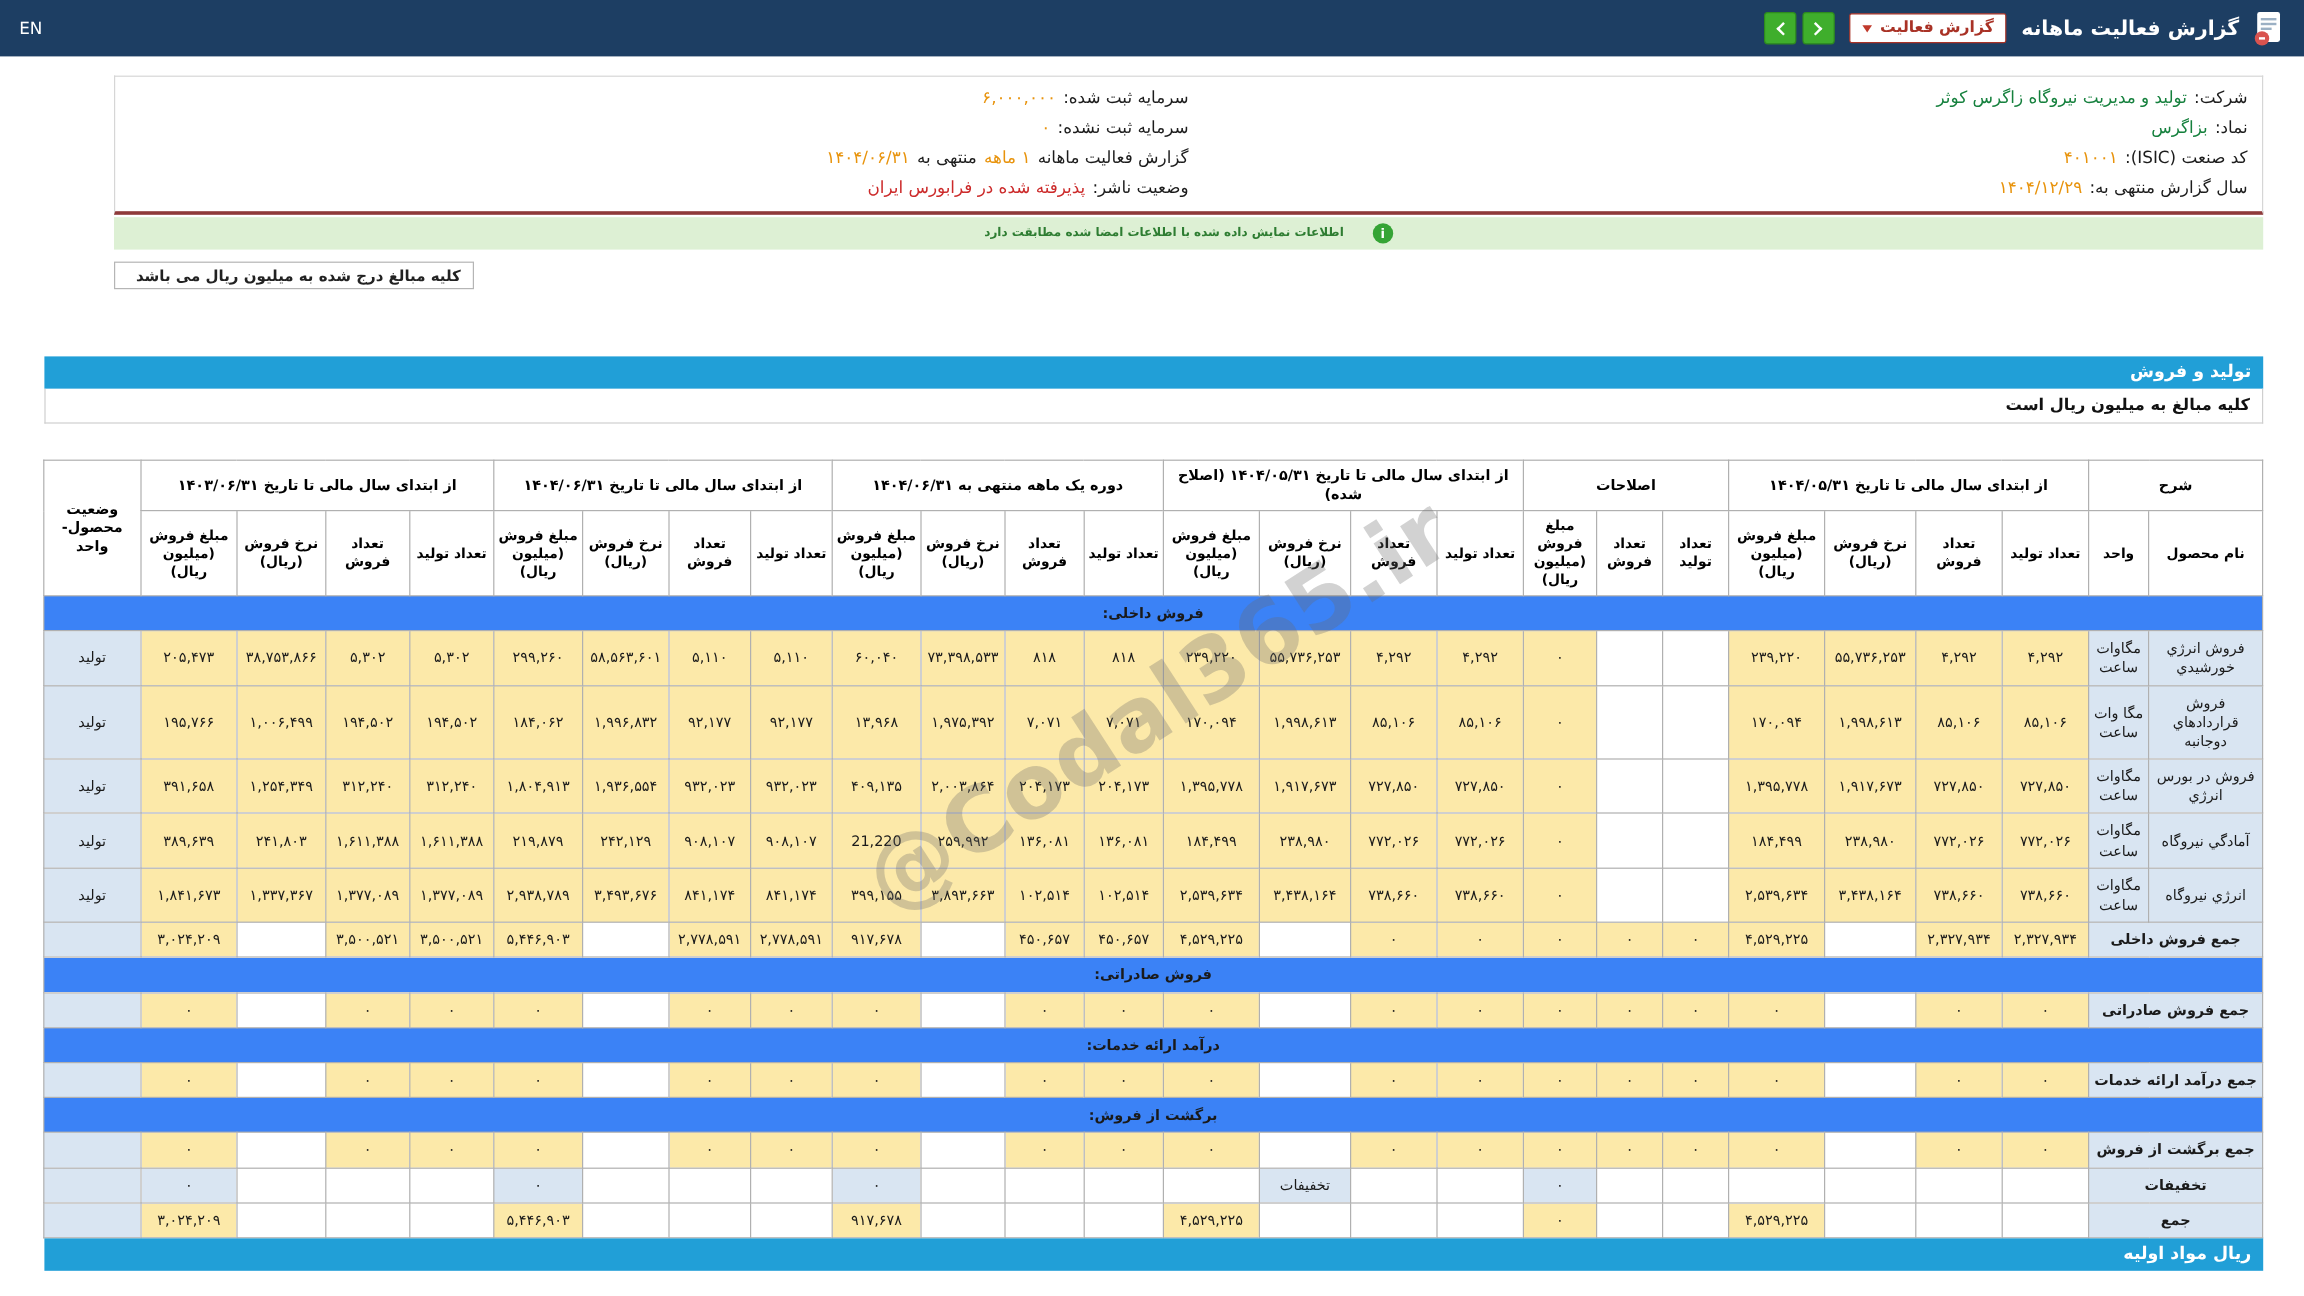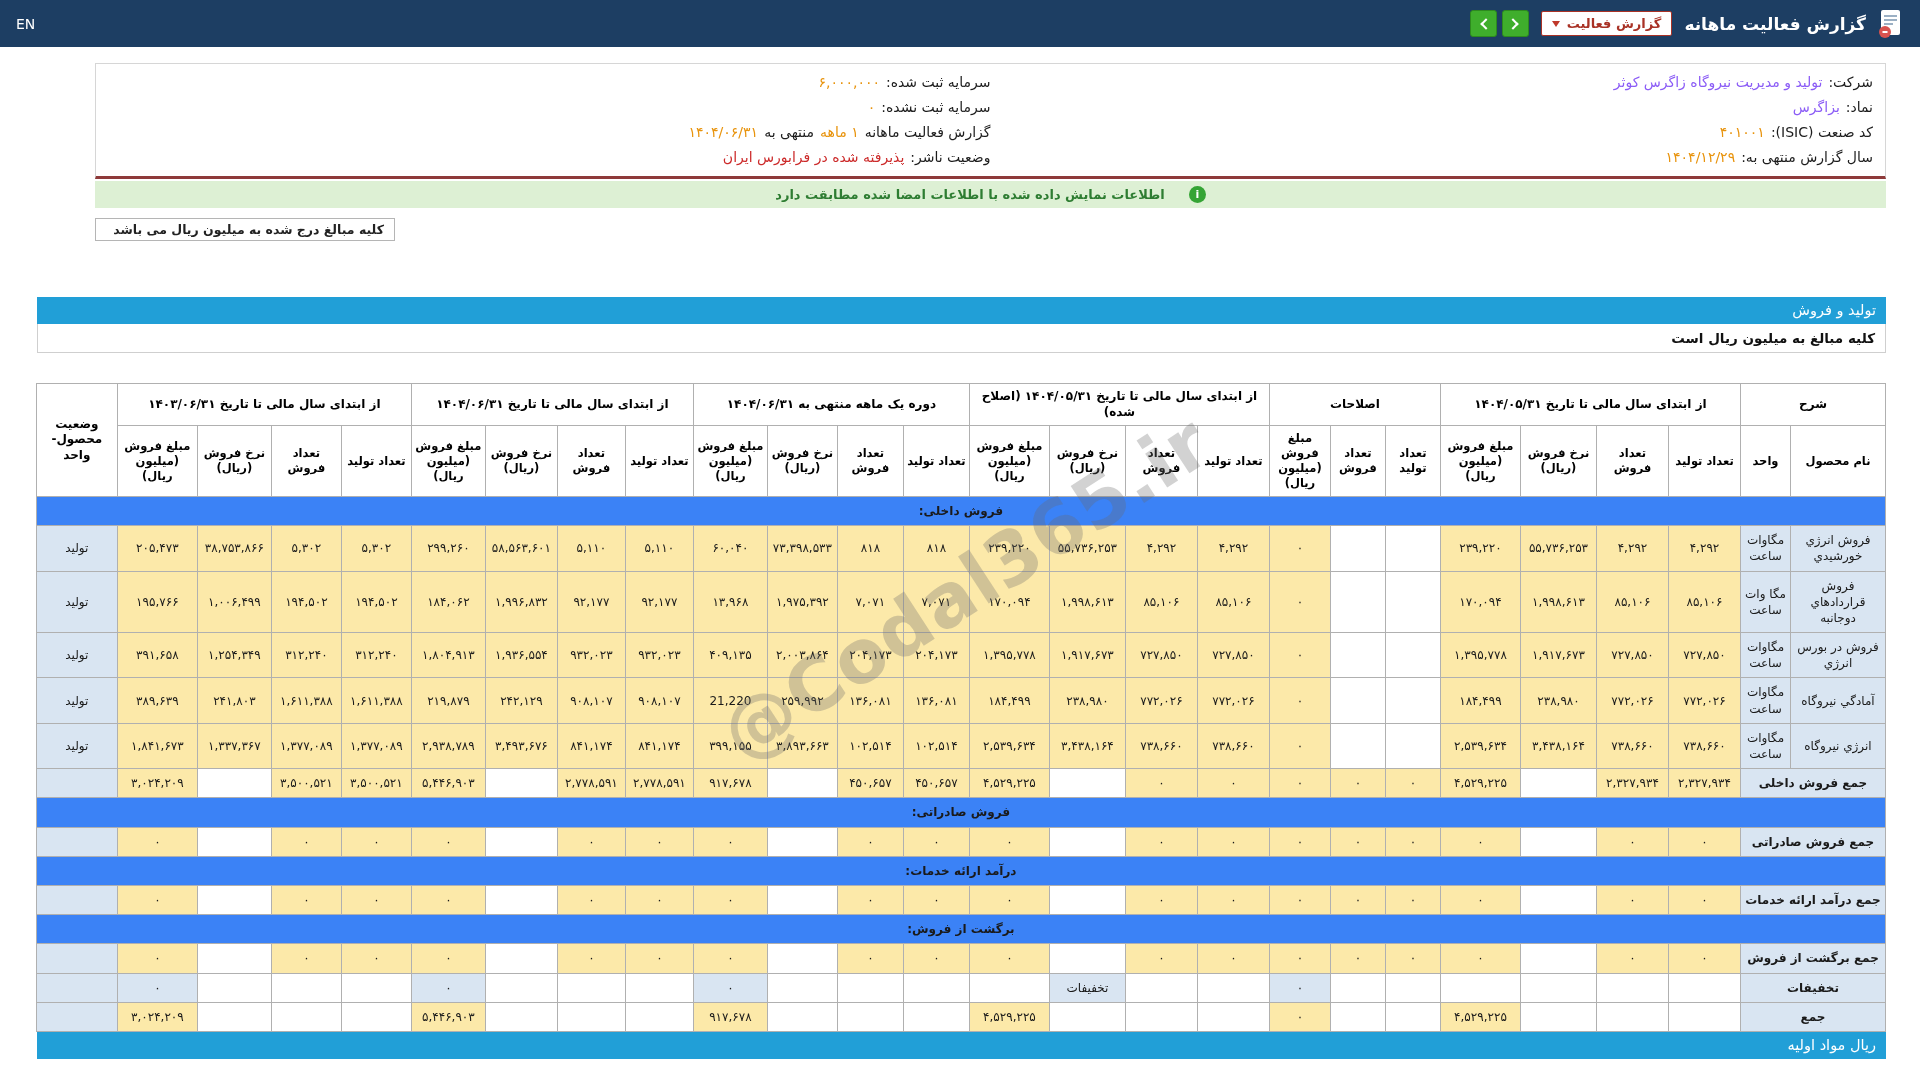--- a/index.html
+++ b/index.html
@@ -28,39 +28,39 @@
   .lang{color:#fff;font-size:14px;text-decoration:none;cursor:pointer}
 
   
   .info-wrap{margin:16px 34px 0 95px;border:1px solid #d6d6d6;
     border-bottom:3px solid #8e3a3a;padding:6px 12px;display:flex;background:#fff}
   .info-col{width:50%}
   .info-row{display:flex;gap:6px;font-size:14px;line-height:25px;align-items:baseline}
   .lbl{font-weight:normal;color:#1c1c1c}
   .val{color:#1c1c1c}
   .orange{color:#e8930c}
-  .link{color:#8b5cf6;text-decoration:none;cursor:pointer}
+  .link{color:#15803d;text-decoration:none;cursor:pointer}
   .redtxt{color:#cc2a2a}
 
   
   .notice{margin:2px 34px 0 95px;background:#ddf0d4;height:27px;display:flex;
     align-items:center;justify-content:center;gap:24px;color:#2e7d32;
-    font-size:13px;font-weight:bold}
+    font-size:10px;font-weight:bold}
   .info-icon{width:17px;height:17px;border-radius:50%;background:#35a435;display:inline-flex;
     align-items:center;justify-content:center;color:#fff;font-size:11px;font-weight:bold}
   .info-icon::after{content:"i"}
 
   
   .note-box-row{margin:10px 34px 0 95px}
   .note-box{width:300px;margin-left:0;margin-right:auto;background:#fff;
     border:1px solid #b5b5b5;padding:3px 10px;font-size:12.5px;font-weight:bold;color:#222}
 
   
   .content{margin:56px 34px 0 37px}
-  .section-bar{height:27px;background:#219fd7;color:#fff;font-size:14.5px;font-weight:normal;
+  .section-bar{height:27px;background:#219fd7;color:#fff;font-size:14.5px;font-weight:bold;
     line-height:27px;padding:0 10px}
   .subtitle{border:1px solid #cfcfcf;border-top:none;background:#fff;padding:6px 10px;
     font-size:13.5px;font-weight:bold;color:#111}
 
   
   table.data-table{border-collapse:collapse;table-layout:fixed;width:1849px;margin-top:30px;
     background:#fff}
   .data-table th,.data-table td{border:1px solid #b0b0b0;text-align:center;vertical-align:middle;
     overflow:hidden}
   .data-table th{background:#fff;color:#000;font-weight:bold;font-size:11.5px;

